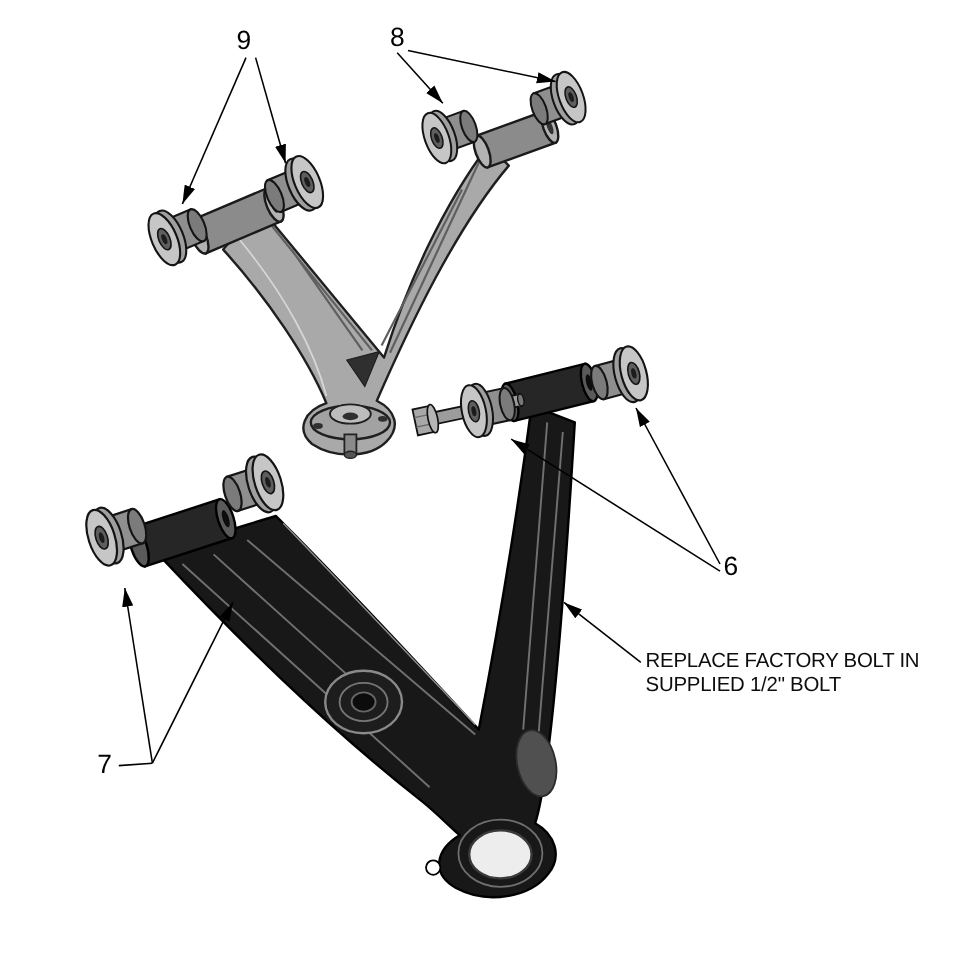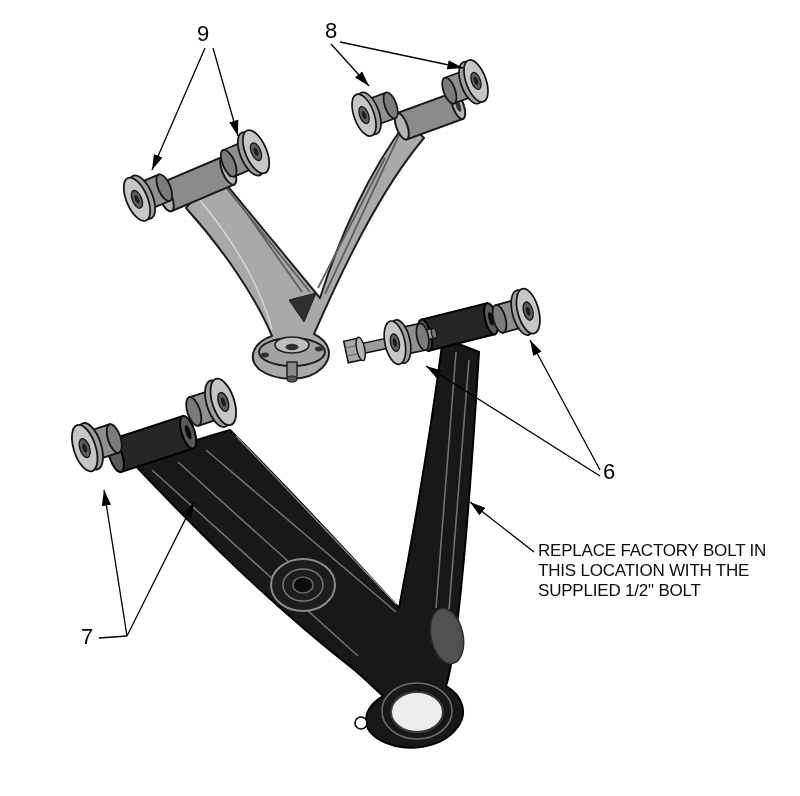--- a/index.html
+++ b/index.html
@@ -150,17 +150,16 @@
     </g>
   </svg>
 
   <div class="callout" style="left:197px;top:22px;">9</div>
   <div class="callout" style="left:325px;top:19px;">8</div>
   <div class="callout" style="left:603px;top:460px;">6</div>
   <div class="callout" style="left:81px;top:625px;">7</div>
 
   <div class="note">
     <div>REPLACE FACTORY BOLT IN</div>
-    <div>THIS LOCATION WITH THE</div>
     <div>SUPPLIED 1/2" BOLT</div>
   </div>
 
 </div>
 
 </body></html>

